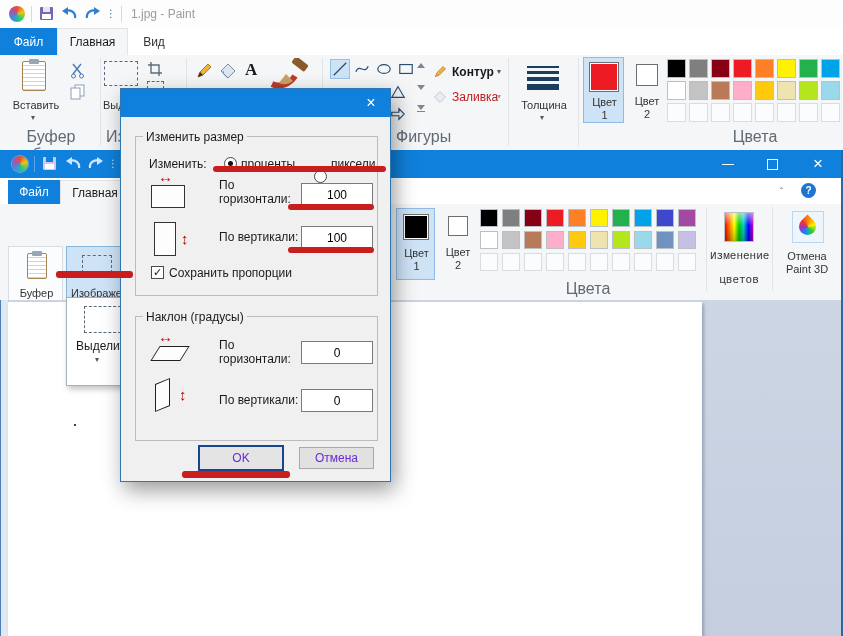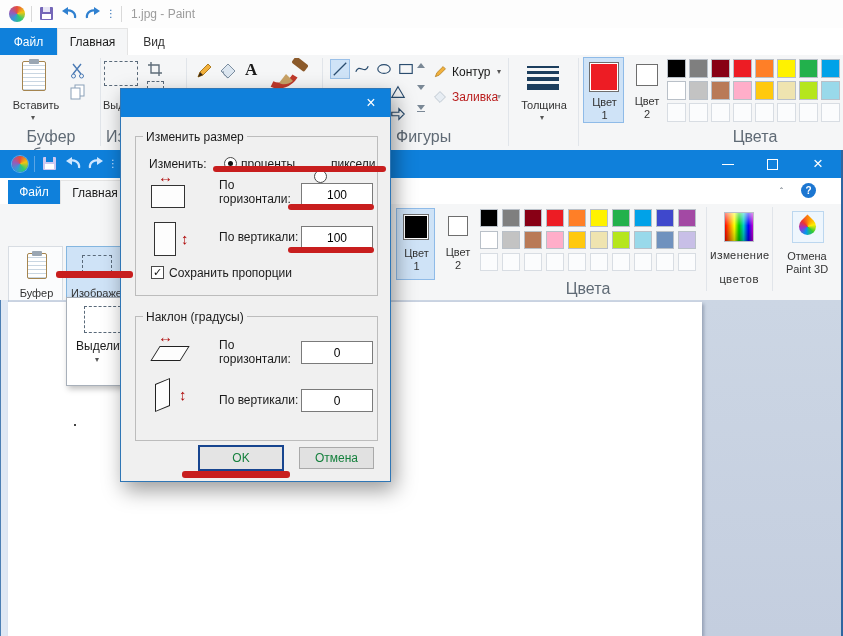--- a/index.html
+++ b/index.html
@@ -72,21 +72,21 @@
   .radio.sel::after{content:"";position:absolute;left:3px;top:3px;width:5px;height:5px;border-radius:50%;background:#111;}
   .checkbox{width:13px;height:13px;border:1px solid #4a4a4a;background:#fff;box-sizing:border-box;
       display:flex;align-items:center;justify-content:center;font-size:11px;font-weight:bold;color:#111;}
   .field{box-sizing:border-box;width:72px;height:23px;border:1px solid #7a7a7a;background:#fff;
       font-size:12px;text-align:center;font-family:"Liberation Sans",sans-serif;padding:0;}
   .redarrow{color:#b01010;font-weight:bold;font-size:15px;line-height:1;}
   .geo-rect{box-sizing:border-box;border:1px solid #333;background:#fdfdfd;}
   .para-h{width:28px;height:13px;border:1px solid #222;background:#fdfdfd;transform:skewX(-32deg);}
   .para-v{width:13px;height:26px;border:1px solid #222;background:#fdfdfd;transform:skewY(-22deg);}
   .btn{box-sizing:border-box;background:#e1e1e1;border:1px solid #a9a9a9;display:flex;align-items:center;
-      justify-content:center;font-size:12px;color:#15803d;}
+      justify-content:center;font-size:12px;color:#6d28d9;}
   .btn-ok{border:2px solid #17458f;background:#e4e4e4;}
 
   
   .ann{border-radius:3px;z-index:40;}
 </style>
 </head>
 <body>
 
 <div class="stage nosel">
 
@@ -191,21 +191,21 @@
     </div>
     <div class="abs" style="left:417px;top:8px;width:0;height:0;border-left:4px solid transparent;border-right:4px solid transparent;border-bottom:5px solid #7a8896;"></div>
     <div class="abs" style="left:417px;top:30px;width:0;height:0;border-left:4px solid transparent;border-right:4px solid transparent;border-top:5px solid #7a8896;"></div>
     <div class="abs" style="left:417px;top:50px;width:8px;border-bottom:1px solid #7a8896;padding-bottom:1px;">
       <div style="margin:0 auto;width:0;height:0;border-left:4px solid transparent;border-right:4px solid transparent;border-top:5px solid #7a8896;"></div>
     </div>
 
     <svg class="abs" style="left:433px;top:10px;" width="14" height="14" viewBox="0 0 18 18">
       <path d="M3 15 L5 10 L13 2 L16 5 L8 13 Z" fill="#f2b13d" stroke="#b07d20"></path>
     </svg>
-    <div class="abs lbl12" style="left:452px;top:10px;">Контур</div>
+    <div class="abs lbl12" style="left:452px;top:10px;font-weight:bold;">Контур</div>
     <div class="abs dd" style="left:497px;top:12px;">▾</div>
     <svg class="abs" style="left:433px;top:35px;opacity:.55;" width="14" height="14" viewBox="0 0 18 18">
       <path d="M9 2 L16 9 L9 16 L2 9 Z" fill="#dce6f0" stroke="#7c8ea0"></path>
     </svg>
     <div class="abs lbl12" style="left:452px;top:35px;color:#b91c1c;">Заливка</div>
     <div class="abs dd" style="left:497px;top:37px;color:#9aa0a6;">▾</div>
     <div class="abs grouplabel" style="left:396px;top:73px;">Фигуры</div>
     <div class="abs vsep" style="left:508px;"></div>
 
     <div class="abs thick-bars" style="left:527px;top:8px;">

